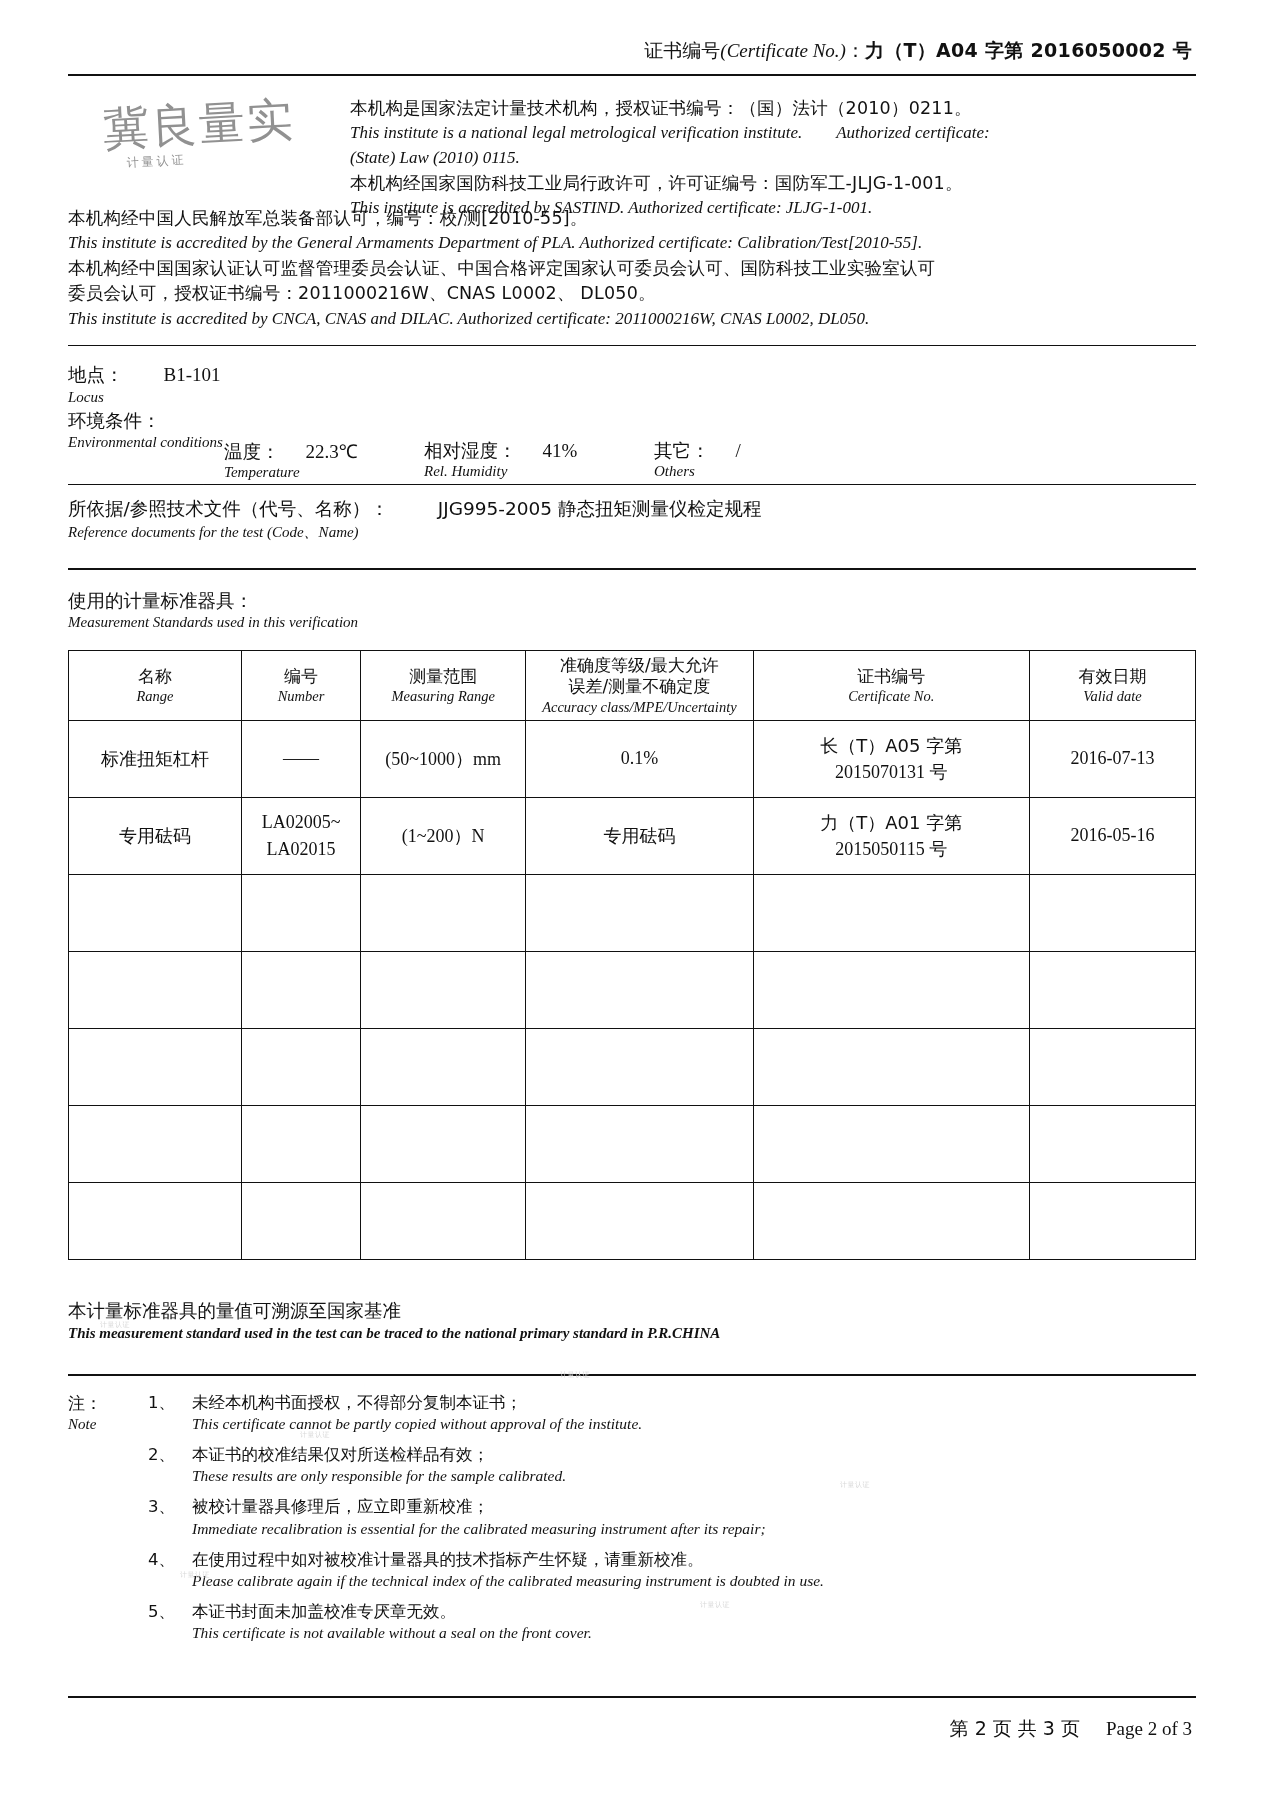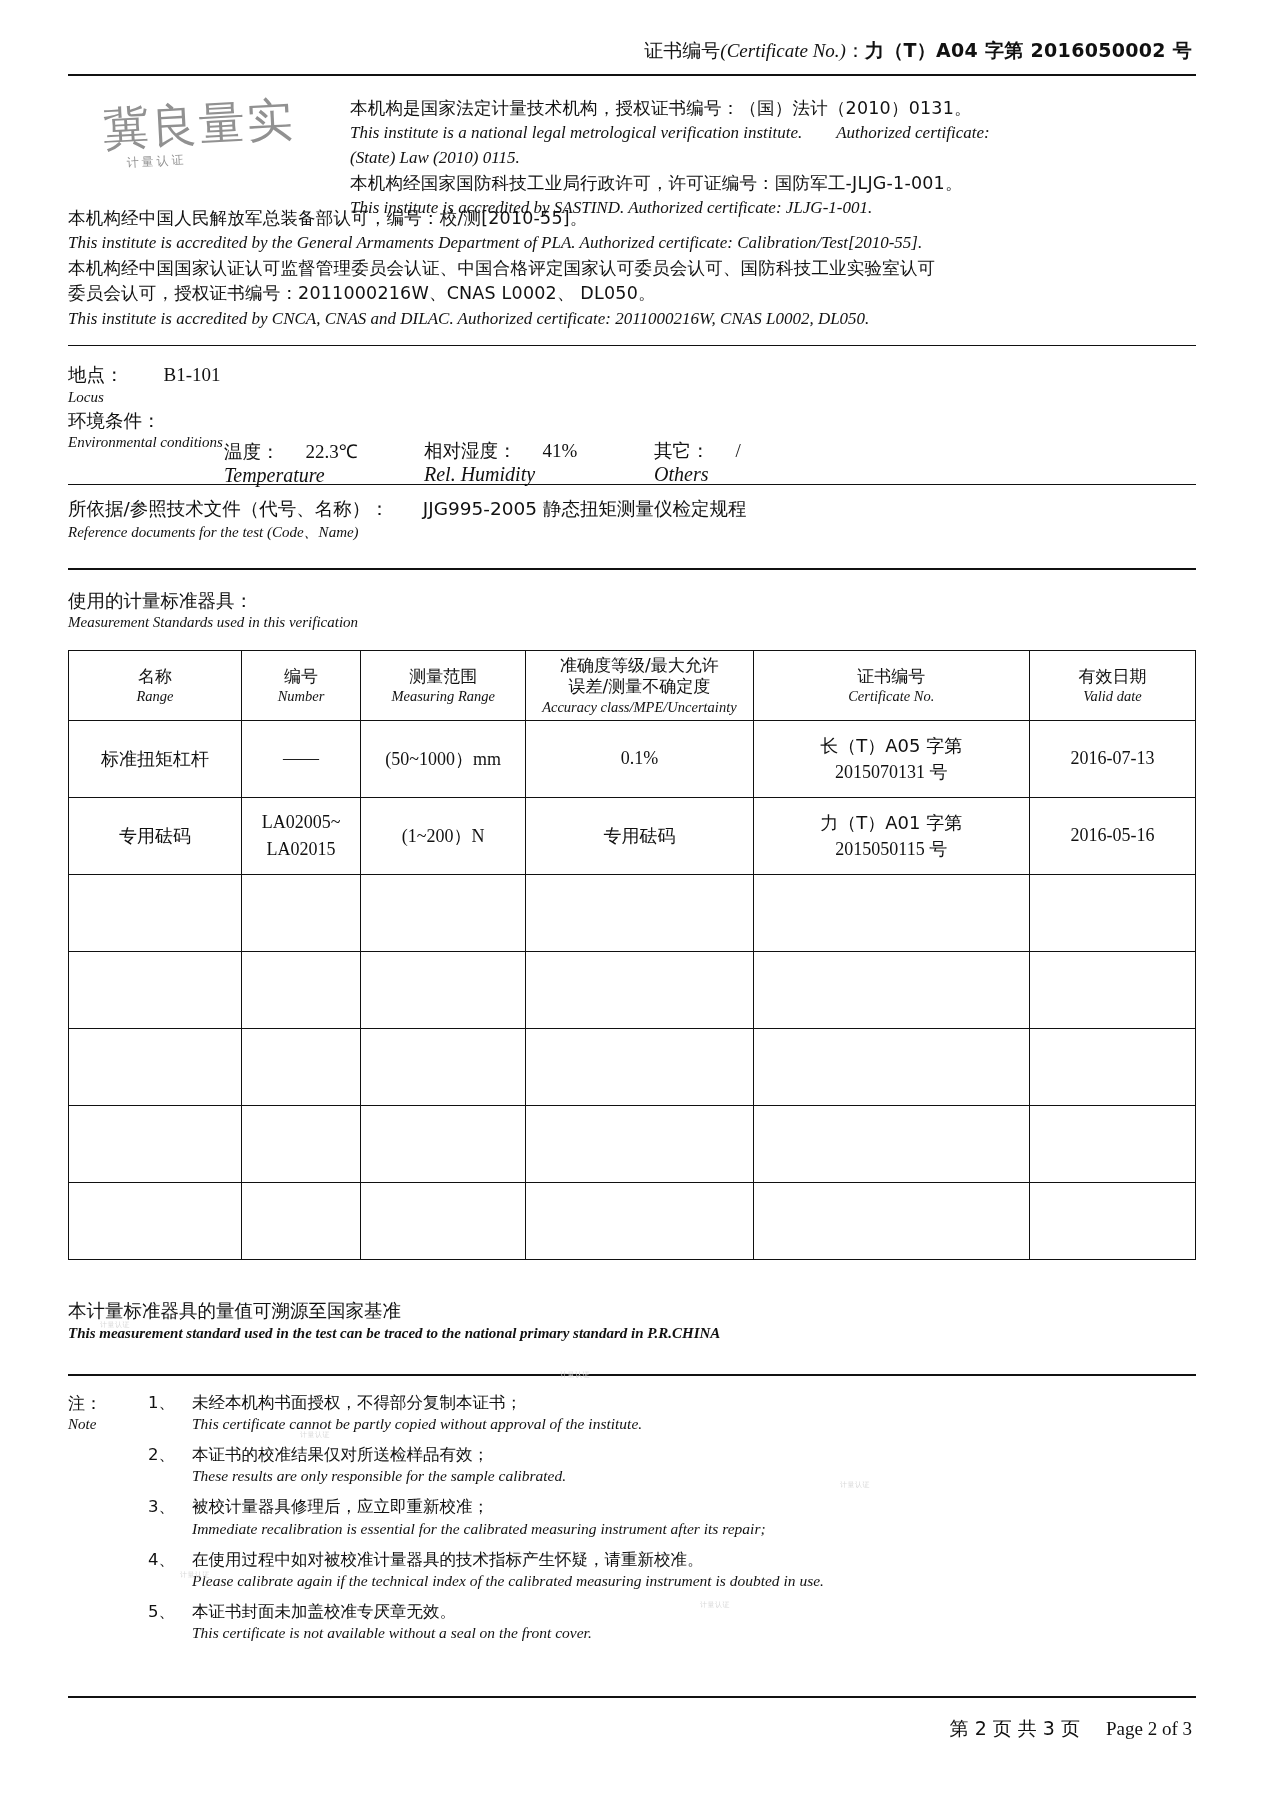--- a/index.html
+++ b/index.html
@@ -98,27 +98,27 @@
   .locus .val { margin-left: 40px; font-family:"Liberation Serif",serif; font-style: normal; font-size:19px;}
   .locus .row2 { font-family:"Liberation Serif",serif; font-style:italic; font-size:15px; margin-top:2px;}
 
   .env { position: absolute; left: 68px; top: 408px; }
   .env .row1 { font-family:"DejaVu Sans",sans-serif; font-size:18.5px; }
   .env .row2 { font-family:"Liberation Serif",serif; font-style:italic; font-size:15px; margin-top:1px;}
 
   .envvals { position: absolute; left: 224px; top: 438px; width: 800px; }
   .envcell { position: absolute; }
   .envcell .t { font-family:"DejaVu Sans",sans-serif; font-size:18.5px; }
-  .envcell .e { font-family:"Liberation Serif",serif; font-style:italic; font-size:20px; }
+  .envcell .e { font-family:"Liberation Serif",serif; font-style:italic; font-size:15px; }
   .envcell .v { font-family:"Liberation Serif",serif; font-size:19px; margin-left:26px; }
 
   
   .refdoc { position: absolute; left: 68px; top: 496px; right: 68px; }
   .refdoc .r1 { font-family:"DejaVu Sans",sans-serif; font-size:18.5px; }
-  .refdoc .r1 .v { margin-left: 34px; }
+  .refdoc .r1 .v { margin-left: 49px; }
   .refdoc .r2 { font-family:"Liberation Serif",serif; font-style:italic; font-size:15px; margin-top:2px;}
 
   
   .stdhdr { position:absolute; left:68px; top:588px; }
   .stdhdr .r1 { font-family:"DejaVu Sans",sans-serif; font-size:18.5px; }
   .stdhdr .r2 { font-family:"Liberation Serif",serif; font-style:italic; font-size:15px; margin-top:1px;}
 
   table.stdtable {
     position: absolute;
     left: 68px;
@@ -192,21 +192,21 @@
   </div>
 
   <div class="rule" style="top:74px;"></div>
 
   <div class="seal">
     <span>冀良量实</span>
     <span class="sub">计量认证</span>
   </div>
 
   <div class="acc">
-    <div class="line-cn">本机构是国家法定计量技术机构，授权证书编号：（国）法计（2010）0131。</div>
+    <div class="line-cn">本机构是国家法定计量技术机构，授权证书编号：（国）法计（2010）0211。</div>
     <div class="line-en">
       <span>This institute is a national legal metrological verification institute.</span><span class="gap"></span><span>Authorized certificate:</span>
     </div>
     <div class="line-en">(State) Law (2010) 0115.</div>
     <div class="line-cn">本机构经国家国防科技工业局行政许可，许可证编号：国防军工-JLJG-1-001。</div>
     <div class="line-en">This institute is accredited by SASTIND. Authorized certificate: JLJG-1-001.</div>
   </div>
 
   <div class="acc2">
     <div class="line-cn">本机构经中国人民解放军总装备部认可，编号：校/测[2010-55]。</div>

